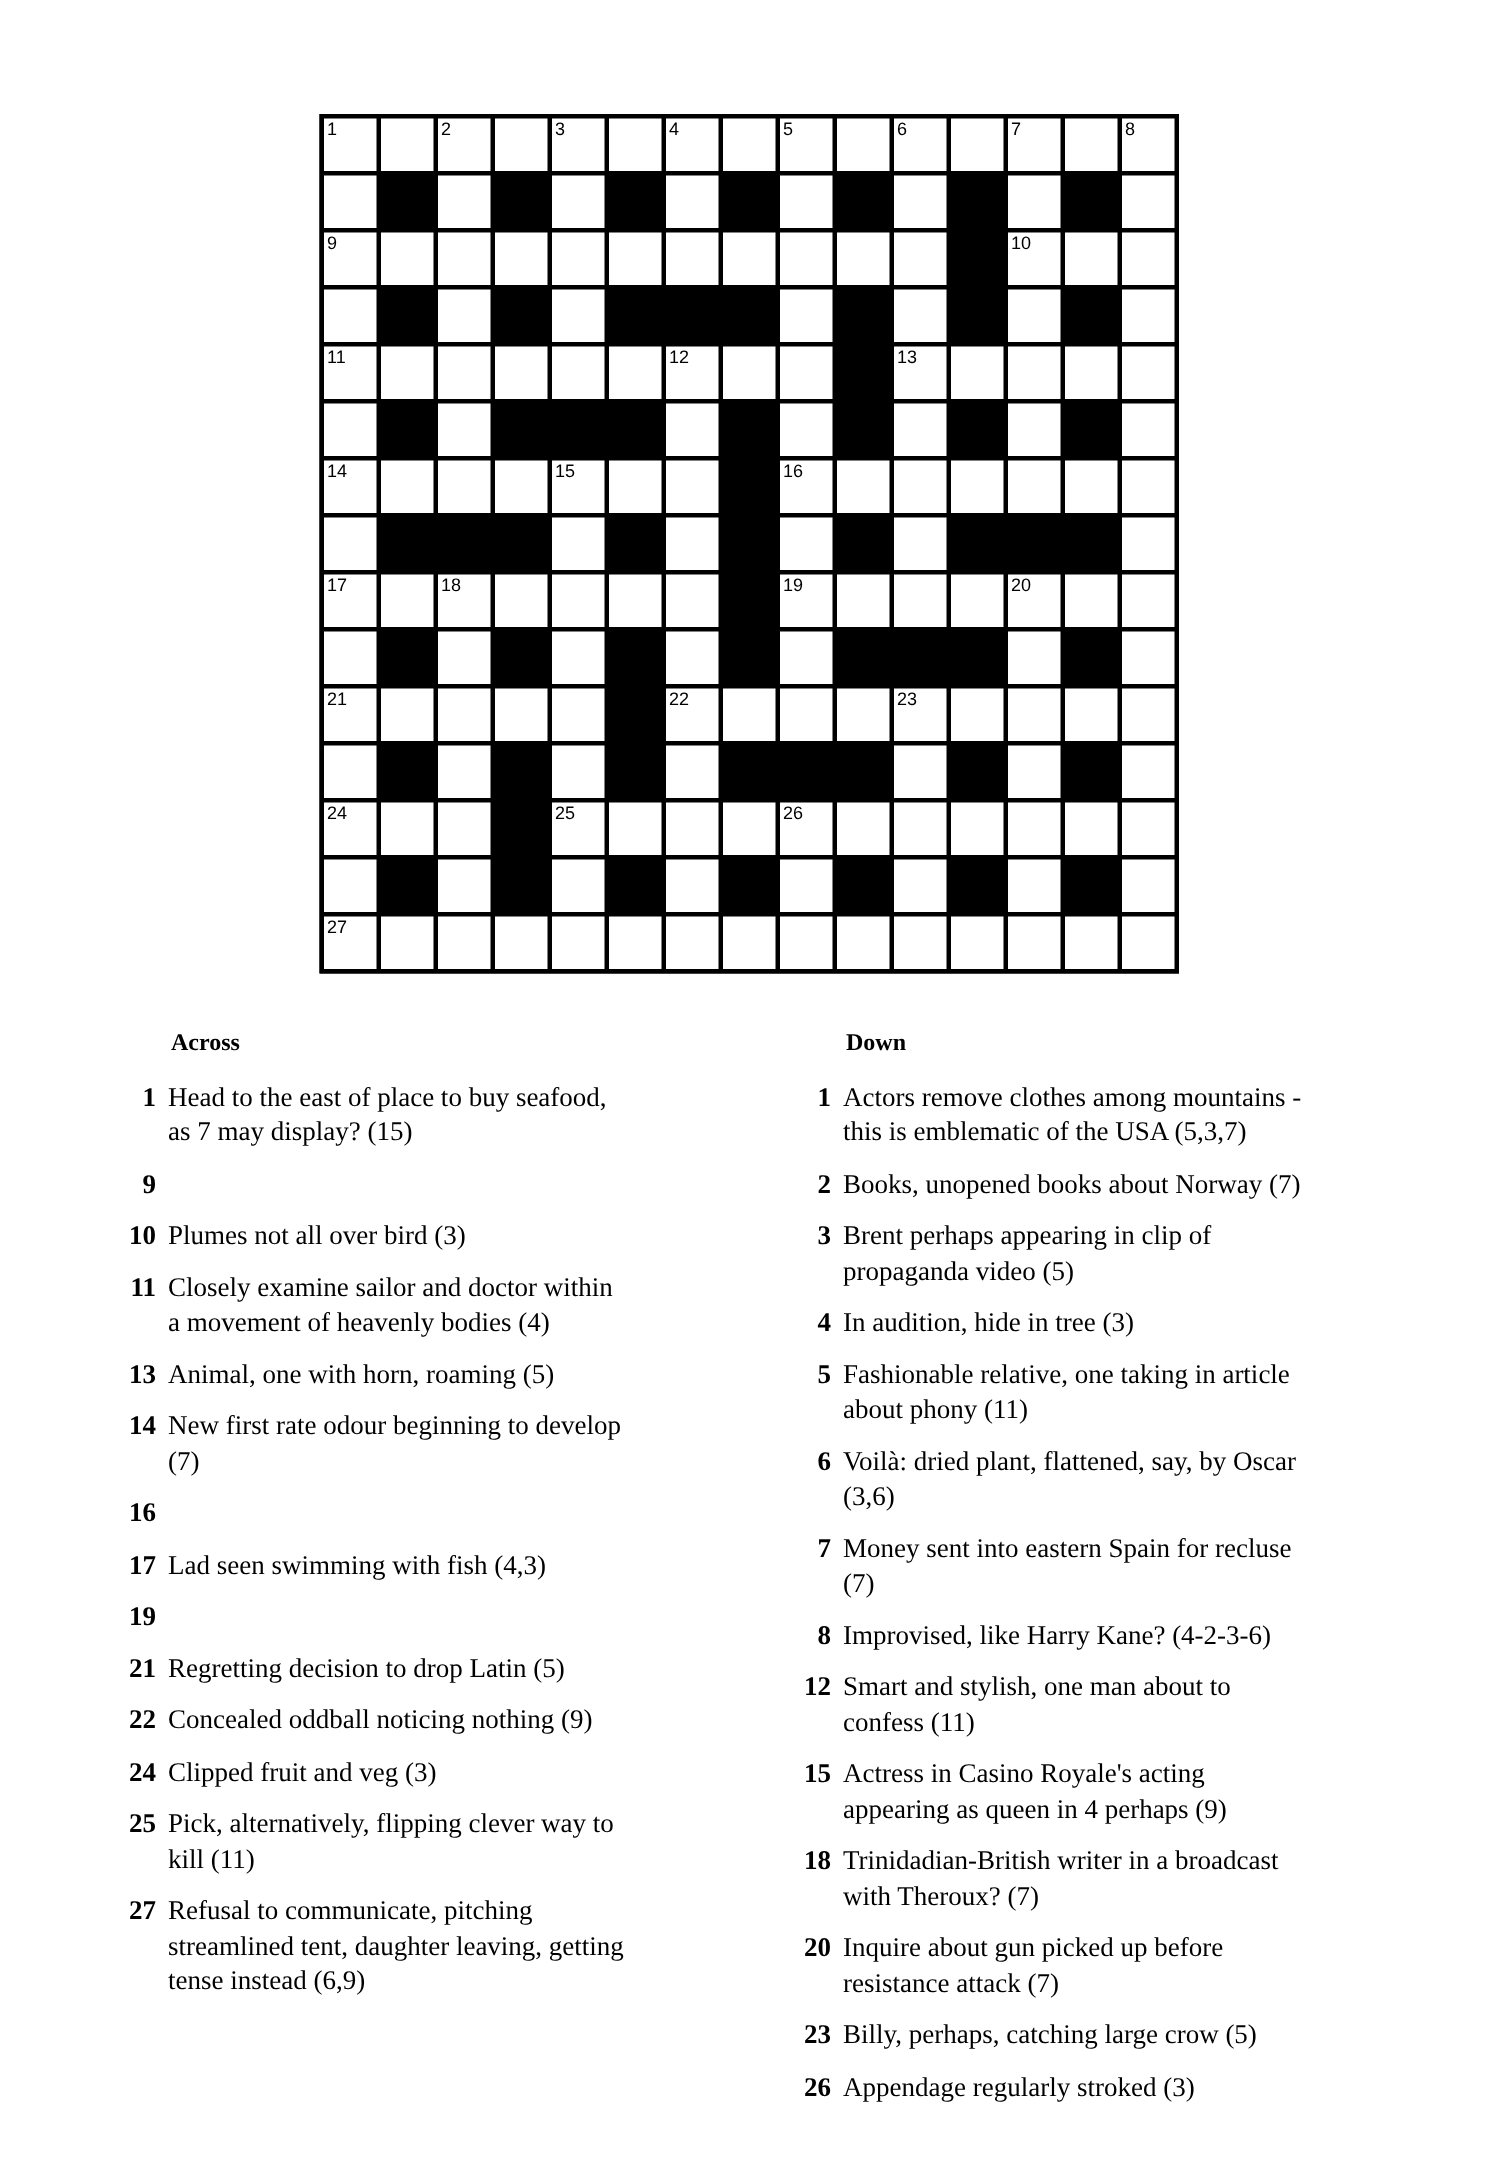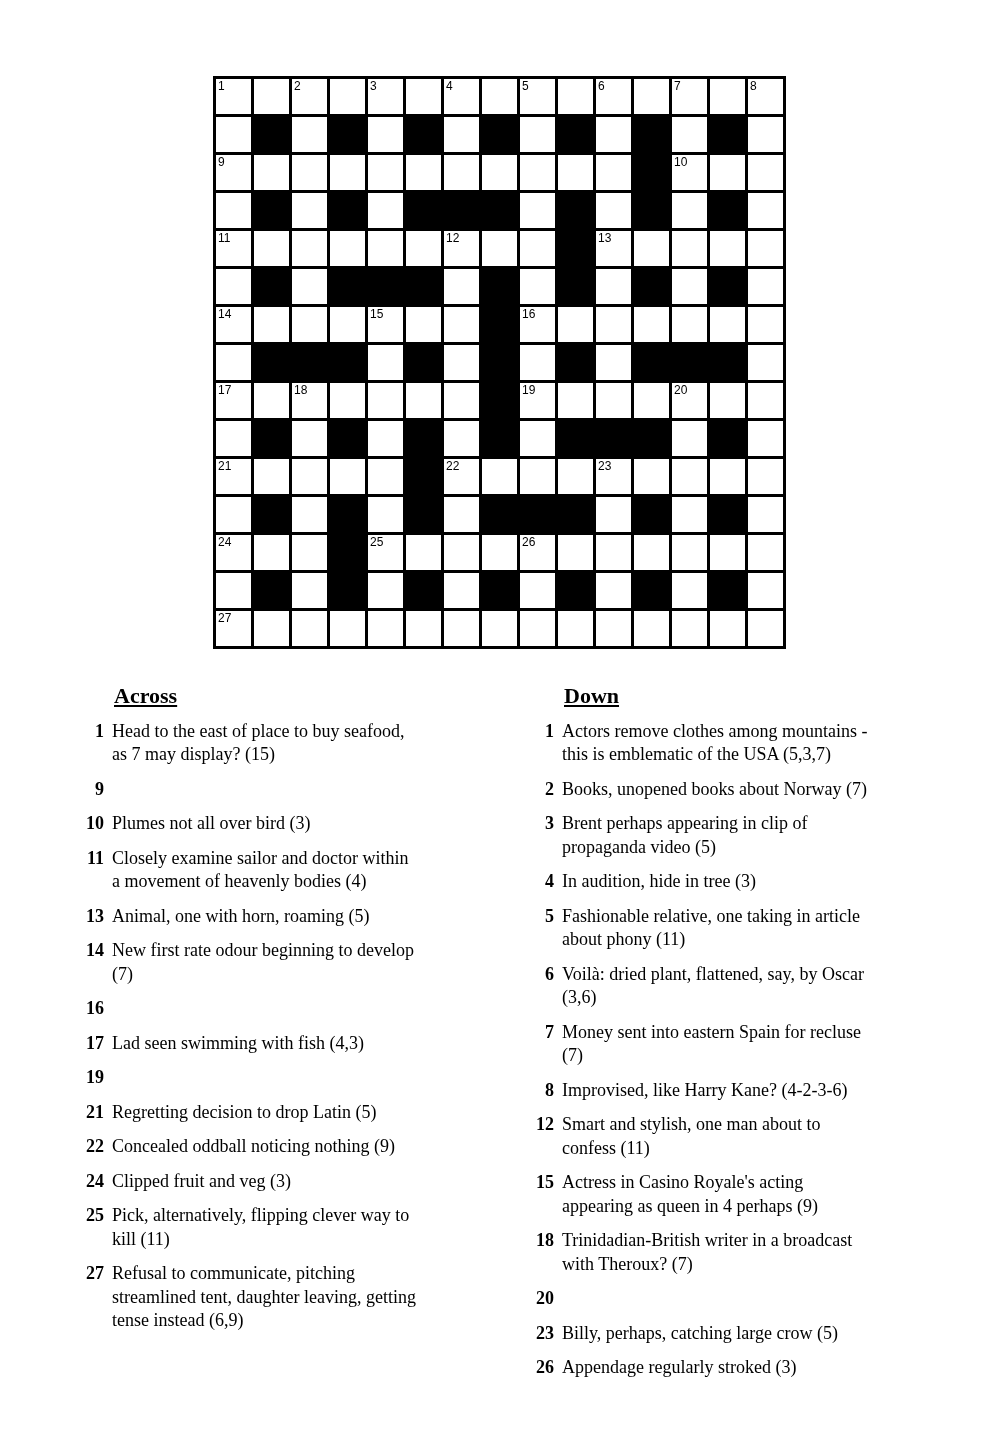--- a/index.html
+++ b/index.html
@@ -40,23 +40,22 @@
   .clues {
     position: absolute;
     top: 684px;
     font-size: 18px;
     line-height: 23.5px;
   }
   .clues.across { left: 59px;  width: 450px; }
   .clues.down   { left: 509px; width: 468px; }
   .section-header {
     font-weight: bold;
-    font-size: 22px;
+    font-size: 16px;
     margin: 0 0 12px 55px;
-    text-decoration: underline;
   }
   .clue { display: flex; align-items: flex-start; margin-bottom: 11px; }
   .clue .num { flex: 0 0 45px; text-align: right; font-weight: bold; }
   .clue .txt { margin-left: 8px; white-space: pre-line; }
 </style>
 </head>
 <body>
 
 <div class="page">
 
@@ -457,20 +456,22 @@
           <div class="txt">Actress in Casino Royale's acting
 appearing as queen in 4 perhaps (9)</div>
         </div>
         <div class="clue">
           <div class="num">18</div>
           <div class="txt">Trinidadian-British writer in a broadcast
 with Theroux? (7)</div>
         </div>
         <div class="clue">
           <div class="num">20</div>
+          <div class="txt">Inquire about gun picked up before
+resistance attack (7)</div>
         </div>
         <div class="clue">
           <div class="num">23</div>
           <div class="txt">Billy, perhaps, catching large crow (5)</div>
         </div>
         <div class="clue">
           <div class="num">26</div>
           <div class="txt">Appendage regularly stroked (3)</div>
         </div>
       </div>

